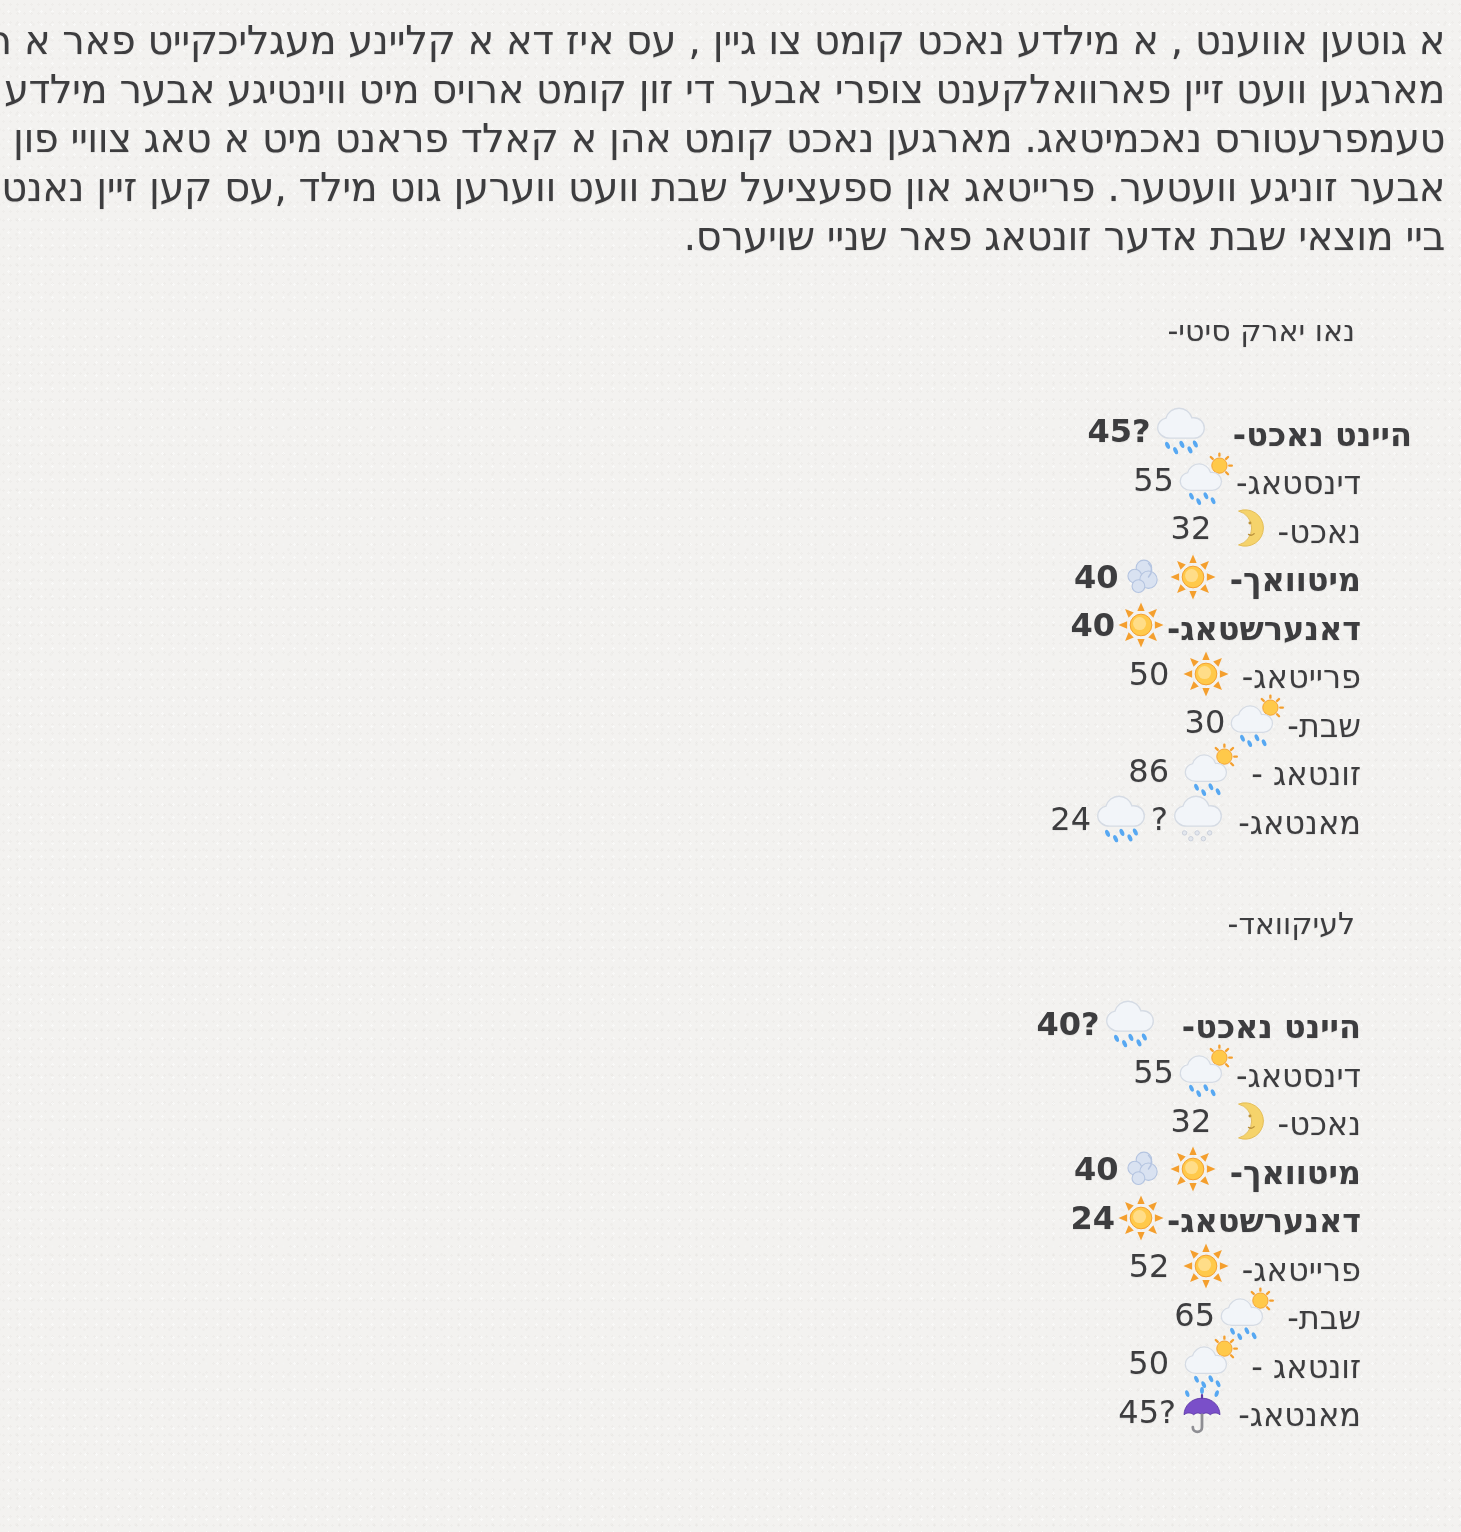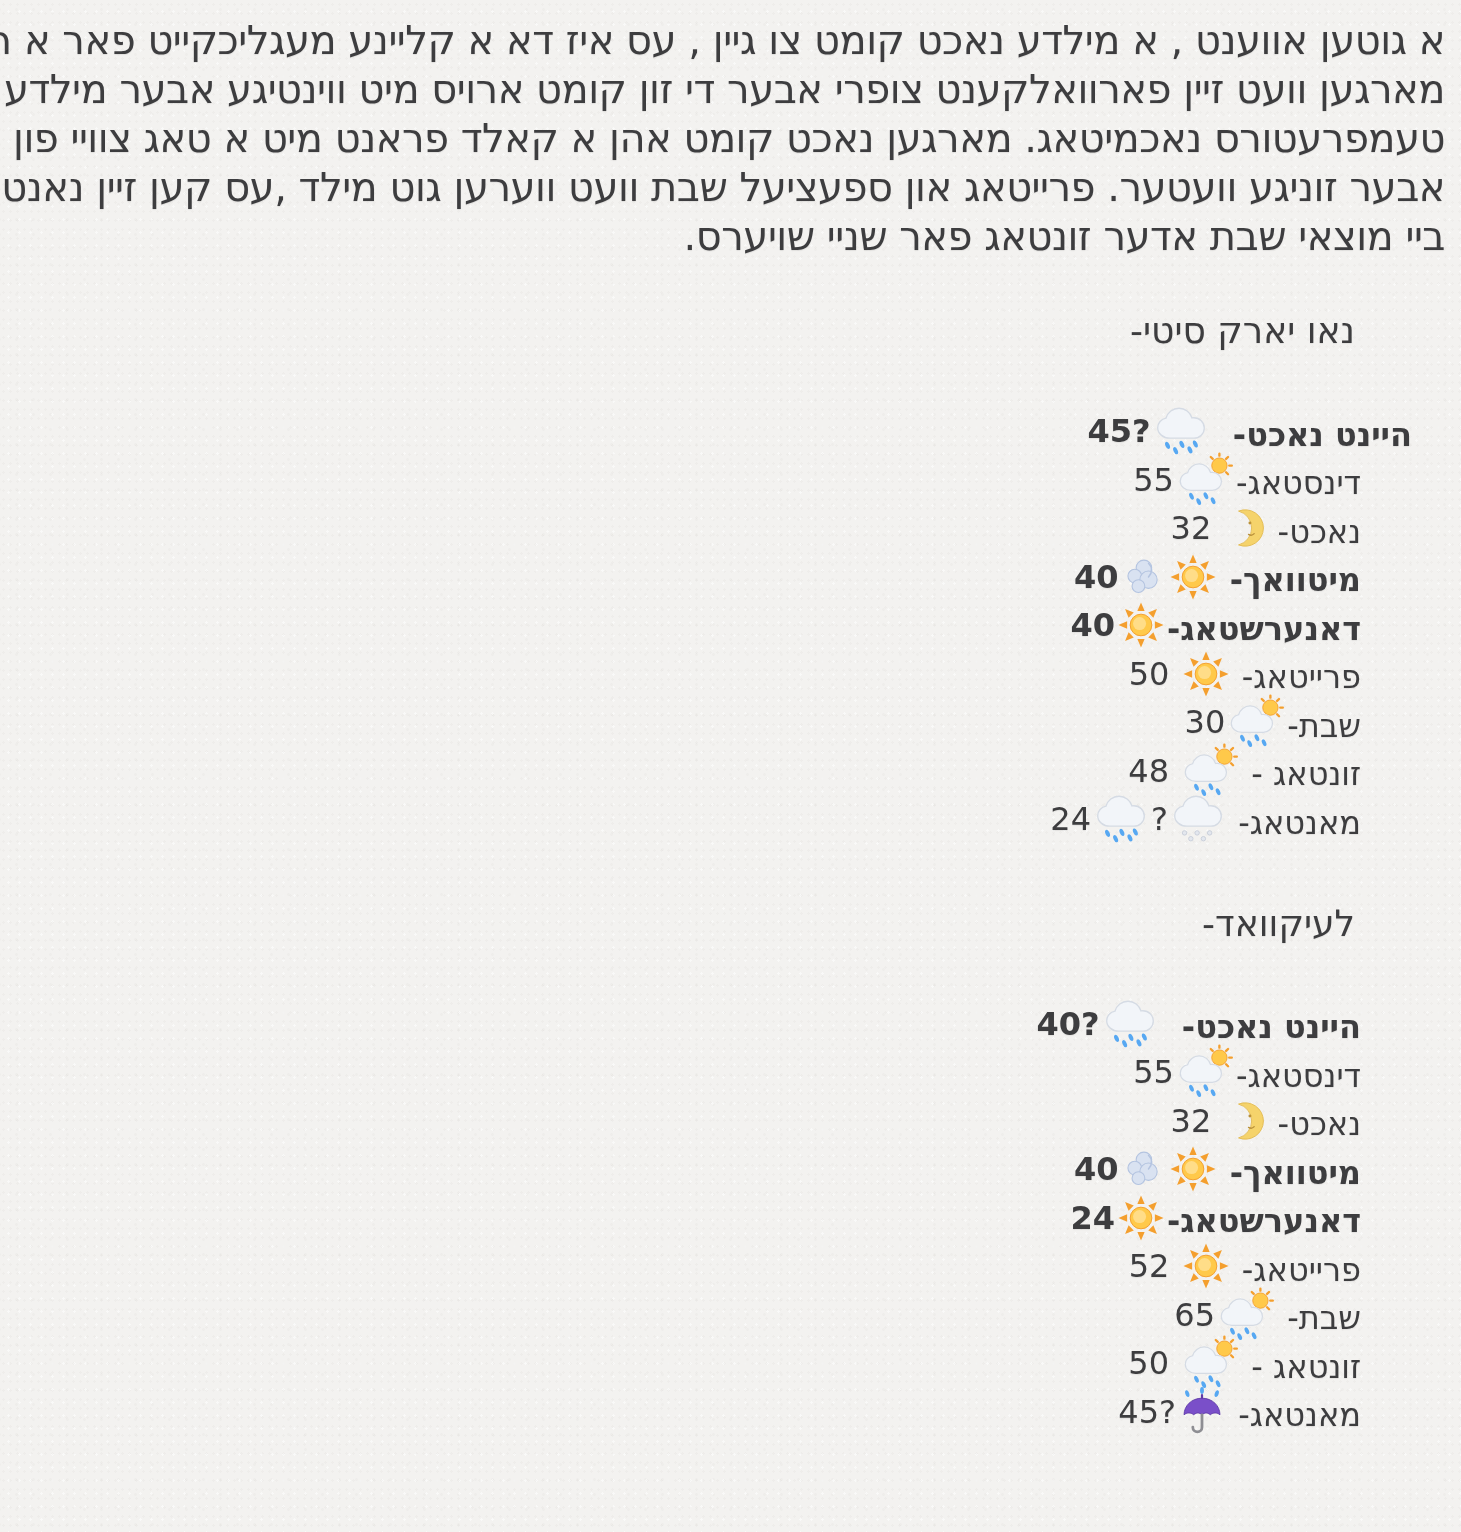--- a/index.html
+++ b/index.html
@@ -23,21 +23,21 @@
     font-size:40px;
     letter-spacing:-0.5px;
     text-shadow:0 1px 1px rgba(80,80,80,0.12);
   }
   .para-line{
     line-height:49px;
     white-space:nowrap;
     text-align:right;
   }
   .city-title{
-    font-size:36px;
+    font-size:30px;
     line-height:48px;
     padding-right:106px;
     margin-top:46px;
     margin-bottom:52px;
     text-shadow:0 1px 1px rgba(80,80,80,0.10);
   }
   .city-block + .city-block .city-title{margin-top:56px;margin-left:12px;}
   .row{
     height:48.5px;
     display:flex;
@@ -233,21 +233,21 @@
                   <path d="M17.5,37 C10,37 4,31.8 4,25.4 C4,20 8,15.6 13.3,14.7 C15,8.3 20.9,3.6 27.8,3.6 C34.6,3.6 40.4,8.2 42.2,14.4 C42.9,14.3 43.6,14.2 44.4,14.2 C50.8,14.2 56,19.3 56,25.6 C56,31.9 50.8,37 44.4,37 Z" fill="#f2f5f9" stroke="#d5dbe4" stroke-width="1.5"></path>
                 </g>
                 <g fill="#57a8f2">
                   <ellipse cx="16" cy="48" rx="2.2" ry="4" transform="rotate(-24 16 48)"></ellipse>
                   <ellipse cx="24" cy="54" rx="2.2" ry="4" transform="rotate(-24 24 54)"></ellipse>
                   <ellipse cx="32" cy="47.5" rx="2.2" ry="4" transform="rotate(-24 32 47.5)"></ellipse>
                   <ellipse cx="40" cy="53" rx="2.2" ry="4" transform="rotate(-24 40 53)"></ellipse>
                 </g>
               </svg>
             </span>
-            <span class="val">48 </span>
+            <span class="val">86 </span>
           </div>
           <div class="row">
             <span class="day">מאנטאג- </span>
             <span class="icon">
               <svg width="54" height="52" viewBox="0 0 60 58" xmlns="http://www.w3.org/2000/svg">
                 <path d="M17.5,37 C10,37 4,31.8 4,25.4 C4,20 8,15.6 13.3,14.7 C15,8.3 20.9,3.6 27.8,3.6 C34.6,3.6 40.4,8.2 42.2,14.4 C42.9,14.3 43.6,14.2 44.4,14.2 C50.8,14.2 56,19.3 56,25.6 C56,31.9 50.8,37 44.4,37 Z" fill="#f2f5f9" stroke="#d5dbe4" stroke-width="1.5"></path>
                 <g fill="#e3e7ee" stroke="#c3cad6" stroke-width="0.9">
                   <circle cx="15" cy="44.5" r="2.5"></circle>
                   <circle cx="22" cy="51" r="2.5"></circle>
                   <circle cx="29" cy="44.5" r="2.5"></circle>

